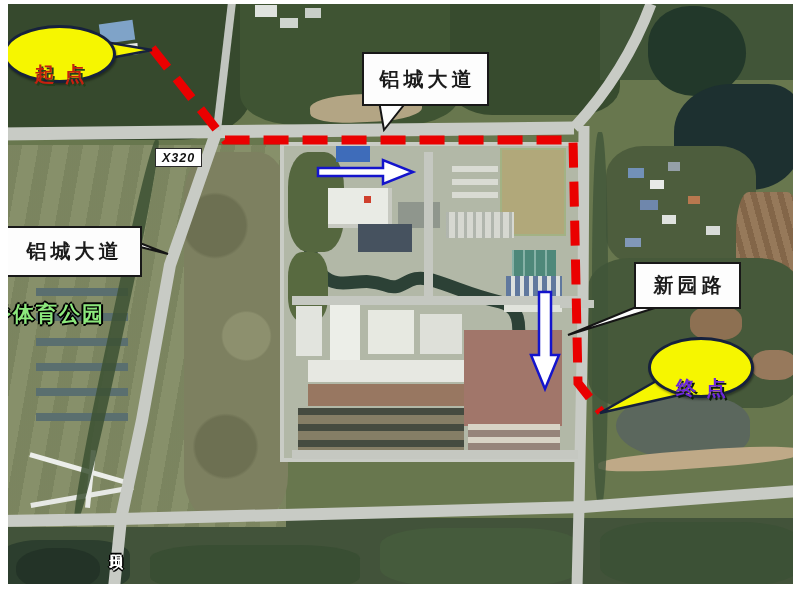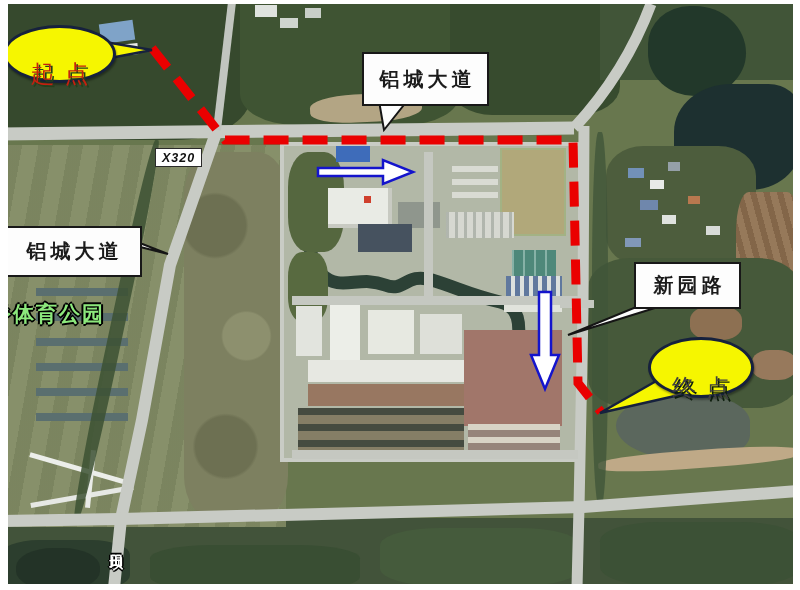--- a/index.html
+++ b/index.html
@@ -5,23 +5,23 @@
   html,body{margin:0;padding:0;background:#ffffff;}
   #page{position:relative;width:800px;height:590px;background:#ffffff;overflow:hidden;
         font-family:"Liberation Sans","DejaVu Sans",sans-serif;}
   #map{position:absolute;left:0;top:0;width:800px;height:590px;background:#68774e;overflow:hidden;}
   .o{position:absolute;}
   svg.layer{position:absolute;left:0;top:0;pointer-events:none;}
   
   .callout{position:absolute;z-index:12;border:3px solid #16213d;border-radius:50%;
            background:#f6f600;display:flex;align-items:center;justify-content:center;
            box-shadow:1px 2px 2px rgba(0,0,0,.35);}
-  .callout .txt{font-weight:normal;font-size:24px;letter-spacing:10px;text-indent:10px;line-height:1;margin-top:40px;}
+  .callout .txt{font-weight:bold;font-size:20px;letter-spacing:10px;text-indent:10px;line-height:1;margin-top:40px;}
   .txt-start{color:#c5200f;text-shadow:2px 2px 0 #24401c;}
-  .txt-end{color:#404040;text-shadow:2px 2px 0 #0c1c0c;}
+  .txt-end{color:#6d28d9;text-shadow:2px 2px 0 #0c1c0c;}
   
   .roadbox{position:absolute;z-index:12;background:#fdfdfd;border:2px solid #181818;
            display:flex;align-items:center;justify-content:center;
            font-size:20px;font-weight:600;color:#1b1b1b;letter-spacing:4px;text-indent:4px;}
   .codebox{position:absolute;z-index:12;background:#ffffff;border:1.5px solid #2a2a2a;
            display:flex;align-items:center;justify-content:center;
            font-size:12.5px;font-weight:bold;color:#111;letter-spacing:1px;}
   .maptext-green{position:absolute;z-index:11;font-size:21px;font-weight:bold;color:#8ce87c;
            letter-spacing:2px;white-space:nowrap;
            text-shadow:-2px 0 #000,2px 0 #000,0 -2px #000,0 2px #000,-1px -1px #000,1px 1px #000;}

